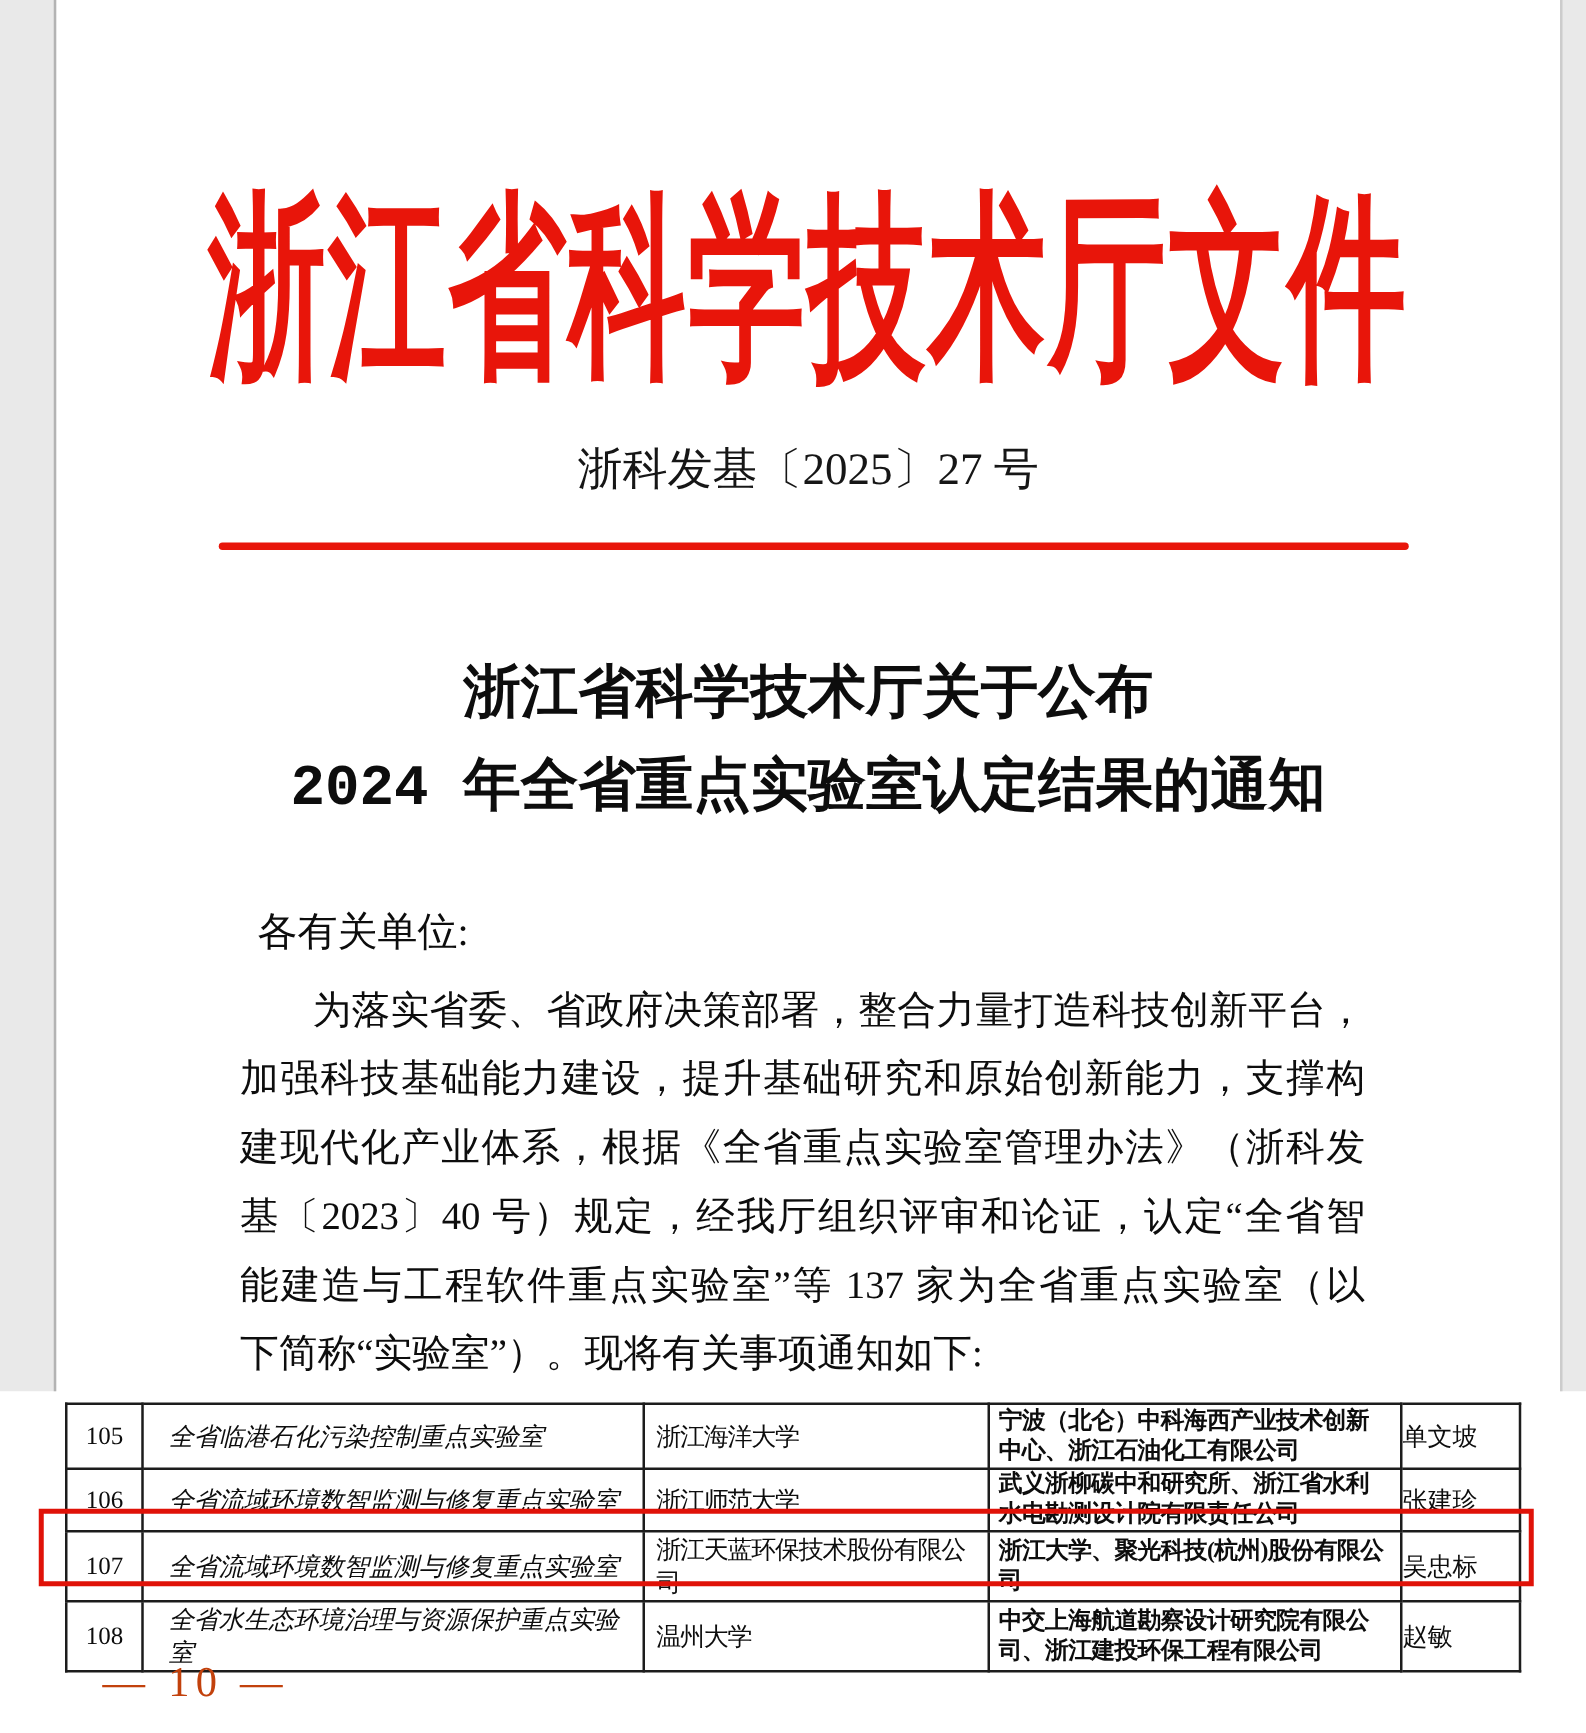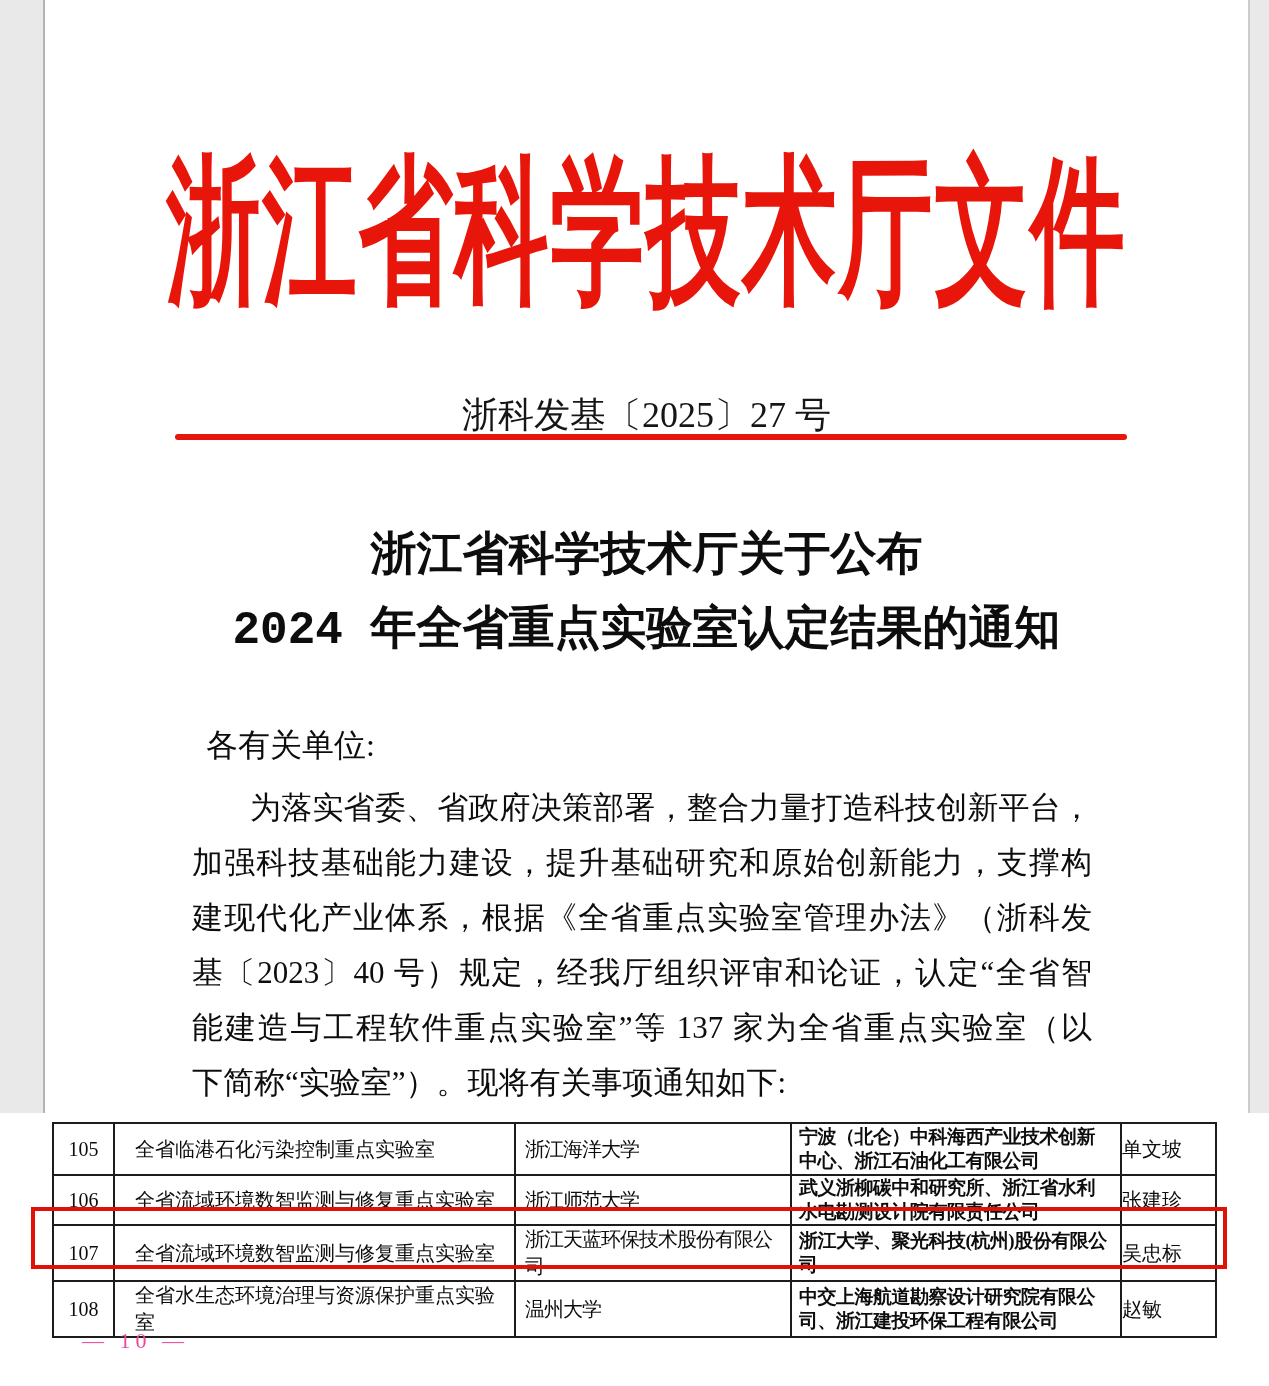--- a/index.html
+++ b/index.html
@@ -29,21 +29,20 @@
     line-height: 1;
     transform: scaleY(1.7);
     transform-origin: 50% 0;
     white-space: nowrap;
   }
   .doc-number {
     position: absolute; top: 356px; left: 45px; width: 1203px;
     text-align: center;
     font-size: 36px; line-height: 1.1;
     color: #161616;
-    margin-top: 40px;
   }
   .red-line {
     position: absolute; top: 434px; left: 175px;
     width: 952px; height: 6px;
     background: #e8150a; border-radius: 3px;
   }
   .subject {
     position: absolute; left: 45px; width: 1203px;
     text-align: center;
     font-size: 46px; font-weight: bold; line-height: 1.1;
@@ -79,36 +78,36 @@
   table.results td {
     border: 2px solid #1c1c1c;
     vertical-align: middle;
     overflow: hidden;
   }
   tr.r0 { height: 52px; }
   tr.r1 { height: 46px; }
   tr.r2 { height: 52px; }
   tr.r3 { height: 48px; }
   .cell-no       { text-align: center; }
-  .cell-lab      { padding-left: 20px; }
+  .cell-lab      { padding-left: 20px; font-style: italic; }
   .cell-inst     { padding-left: 9px; letter-spacing: -1px; }
   .cell-partners { padding-left: 7px; font-size: 19px; letter-spacing: -0.5px; line-height: 24px; }
   .cell-director { }
   .partners-line { display: block; white-space: nowrap; font-weight: bold; }
 
   .highlight-box {
     position: absolute; left: 31px; top: 1207px;
     width: 1196px; height: 62px;
     border: 4px solid #e01208;
     pointer-events: none;
   }
 
   .page-number {
     position: absolute; left: 82px; top: 1328px;
-    font-size: 22px; letter-spacing: 5px; color: #ec4899;
+    font-size: 34px; letter-spacing: 5px; color: #c2410c;
   }
 </style>
 </head>
 <body>
 
 <div class="margin-strip margin-left"></div>
 <div class="margin-strip margin-right"></div>
 
 <div class="letterhead">浙江省科学技术厅文件</div>
 

